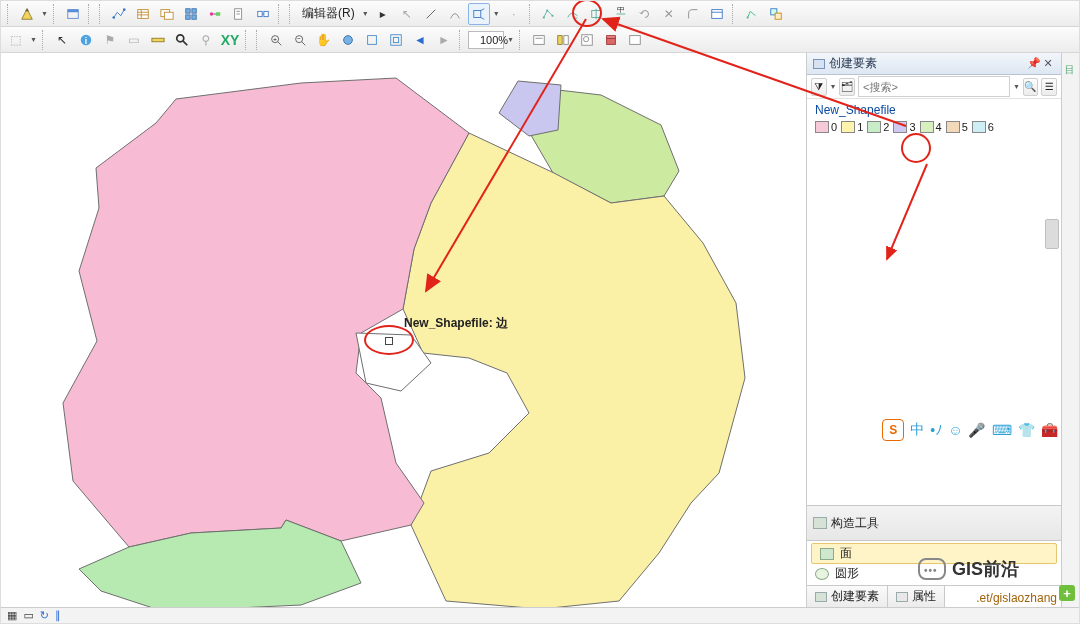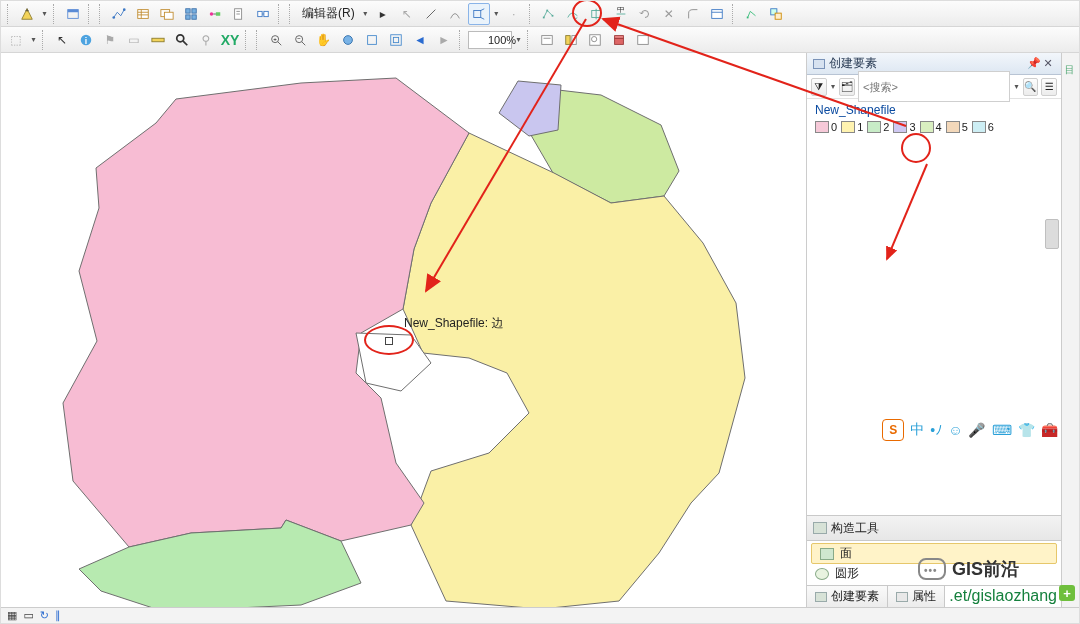--- a/index.html
+++ b/index.html
@@ -4,63 +4,63 @@
 <style>
   html,body{margin:0;padding:0;font-family:"Microsoft YaHei",SimSun,sans-serif;font-size:12px;background:#fff;color:#222;}
   *{box-sizing:border-box;}
   .app{width:1080px;height:624px;position:relative;overflow:hidden;border:1px solid #ddd;}
   
   .tbrow{height:26px;display:flex;align-items:center;border-bottom:1px solid #d6d6d6;background:linear-gradient(#fcfcfc,#ececec);padding:0 4px;gap:2px;}
   .tbrow .sep{width:5px;height:20px;border-left:1px dotted #aaa;margin:0 2px;}
   .tbn{width:22px;height:22px;border:1px solid transparent;border-radius:2px;display:flex;align-items:center;justify-content:center;font-size:12px;color:#333;cursor:default;}
   .tbn svg{width:14px;height:14px;}
   .dd{width:9px;font-size:8px;color:#555;text-align:center;}
-  .zoombox{border:1px solid #bbb;background:#fff;height:18px;width:44px;font-size:11px;padding:0 19px;display:flex;align-items:center;}
+  .zoombox{border:1px solid #bbb;background:#fff;height:18px;width:36px;font-size:11px;padding:0 11px;display:flex;align-items:center;}
   .editor-label{padding:0 4px;color:#222;}
   
   .main{position:absolute;top:52px;bottom:16px;left:0;right:0;display:flex;}
   .canvas-wrap{flex:1;position:relative;background:#fff;}
   .canvas-wrap svg.map{position:absolute;left:0;top:0;}
   .rpanel{width:255px;border-left:1px solid #ccc;display:flex;flex-direction:column;background:#fff;position:relative;}
   .rightgutter{width:18px;border-left:1px solid #ccc;background:#f3f3f3;}
   
   .panel-hdr{height:22px;background:linear-gradient(#f2f6fb,#dde7f2);border-bottom:1px solid #b8c4d4;display:flex;align-items:center;padding:0 6px;font-size:12px;color:#2a3c55;}
   .panel-hdr .spacer{flex:1;}
   .panel-hdr .pin,.panel-hdr .x{width:14px;text-align:center;font-size:11px;color:#556;}
   .searchrow{height:24px;display:flex;align-items:center;border-bottom:1px solid #e2e2e2;padding:2px 4px;gap:3px;}
   .sbtn{width:20px;height:18px;border:1px solid #cfcfcf;border-radius:2px;background:linear-gradient(#fdfdfd,#ececec);display:flex;align-items:center;justify-content:center;font-size:10px;}
-  .sinput{flex:1;border:1px solid #cfcfcf;height:31px;font-size:11px;padding:0 4px;color:#888;background:#fff;}
+  .sinput{flex:1;border:1px solid #cfcfcf;height:21px;font-size:11px;padding:0 4px;color:#888;background:#fff;}
   .layer-title{color:#0a4aa0;font-size:12px;padding:4px 8px 2px;}
   .swatches{display:flex;gap:4px;padding:2px 8px;align-items:center;flex-wrap:wrap;}
   .sw{display:flex;align-items:center;gap:2px;font-size:11px;}
   .sw .box{width:14px;height:12px;border:1px solid #888;}
   .feature-body{flex:1;position:relative;overflow:auto;}
   
-  .ctools-hdr{height:26px;background:linear-gradient(#f3f3f3,#e7e7e7);border-top:1px solid #c9c9c9;border-bottom:1px solid #c9c9c9;display:flex;align-items:center;padding:0 6px;gap:4px;}
+  .ctools-hdr{height:36px;background:linear-gradient(#f3f3f3,#e7e7e7);border-top:1px solid #c9c9c9;border-bottom:1px solid #c9c9c9;display:flex;align-items:center;padding:0 6px;gap:4px;}
   .ctools-hdr .ic{width:14px;height:12px;border:1px solid #9aa;background:#d7e2d7;}
   .clist{padding:2px 0;}
   .citem{display:flex;align-items:center;gap:6px;padding:1px 8px;font-size:12px;}
   .citem.sel{background:#fff3c8;border:1px solid #e6c76b;border-radius:2px;margin:0 4px;}
   .citem .ic{width:14px;height:12px;}
   .tabs{height:22px;display:flex;border-top:1px solid #c9c9c9;}
   .tab{padding:2px 8px;border-right:1px solid #c9c9c9;background:linear-gradient(#fafafa,#ececec);font-size:12px;display:flex;align-items:center;gap:4px;}
   .tab .ic{width:12px;height:10px;border:1px solid #9aa;background:#d7e2d7;}
   
   .status{position:absolute;left:0;right:0;bottom:0;height:16px;background:#f3f3f3;border-top:1px solid #ccc;display:flex;align-items:center;gap:6px;padding:0 6px;font-size:11px;color:#444;}
   .status .fill{flex:1;}
   
   .anno{position:absolute;pointer-events:none;}
   .redcircle{position:absolute;border:2px solid #e2231a;border-radius:50%;}
   
   .vscroll{position:absolute;top:120px;right:2px;width:14px;height:30px;background:#dcdcdc;border:1px solid #bfbfbf;border-radius:2px;}
   
   .wm-logo{position:absolute;font-size:18px;font-weight:bold;color:#333;display:flex;align-items:center;gap:6px;}
   .wm-logo .bubble{width:28px;height:22px;border:2px solid #888;border-radius:8px;position:relative;}
   .wm-logo .dots{position:absolute;top:5px;left:4px;font-size:10px;letter-spacing:1px;color:#888;}
-  .faint{color:#15803d;font-size:16px;text-align:center;}
+  .faint{color:#a16207;font-size:12px;text-align:center;}
   
   .ime{position:absolute;right:20px;top:418px;display:flex;gap:6px;align-items:center;}
   .ime .sogou{width:22px;height:22px;background:#fff;border:1px solid #e96a00;border-radius:4px;color:#e96a00;font-weight:bold;display:flex;align-items:center;justify-content:center;}
   .ime .k{color:#2aa0d8;font-size:14px;}
   .green-plus{position:absolute;right:4px;bottom:22px;width:16px;height:16px;background:#6fbf3d;border-radius:3px;color:#fff;display:flex;align-items:center;justify-content:center;font-weight:bold;font-size:13px;}
   .cursor-label{position:absolute;font-size:12px;color:#222;}
 </style>
 </head>
 <body>
 
@@ -327,21 +327,21 @@
 
         <path d="M468 80 L553 120 L610 150 L663 143 L702 190 L735 250 L744 325 L718 420 L690 450 L658 500 L618 548 L540 556 L445 548 L410 472 L430 418 L488 400 L528 360 L506 320 L468 305 L422 300 L402 256 L413 196 L430 150 Z" fill="#faf0a6" stroke="#6f6f6f" stroke-width="1"></path>
 
         <path d="M175 46 L300 30 L395 25 L468 80 L430 150 L413 196 L402 256 L360 280 L355 320 L380 345 L395 410 L423 450 L410 472 L340 488 L285 467 L280 475 L190 480 L128 494 L72 428 L62 350 L96 288 L78 218 L98 155 L95 115 L155 70 Z" fill="#f7bcd3" stroke="#6f6f6f" stroke-width="1"></path>
 
         <path d="M355 280 L410 282 L430 310 L400 338 L365 330 Z" fill="#ffffff" stroke="#6f6f6f" stroke-width="1"></path>
 
         <path d="M128 494 L190 480 L280 475 L285 467 L340 488 L360 530 L300 552 L215 556 L155 556 L100 538 L78 516 Z" fill="#b7eab0" stroke="#6f6f6f" stroke-width="1"></path>
       </svg>
 
-      <div class="cursor-label" style="left:403px;top:262px;">New_Shapefile: 边</div>
+      <div class="cursor-label" style="left:403px;top:262px;font-weight:bold;">New_Shapefile: 边</div>
 
       <div style="position:absolute;left:384px;top:284px;width:8px;height:8px;border:1px solid #444;background:#fff;"></div>
 
       <div class="redcircle" style="left:363px;top:272px;width:50px;height:30px;"></div>
     </div>
 
     <div class="rpanel">
       <div class="panel-hdr">
         <span style="width:12px;height:10px;border:1px solid #7a93b8;background:#d7e2f0;margin-right:4px;"></span>
         <span>创建要素</span>

